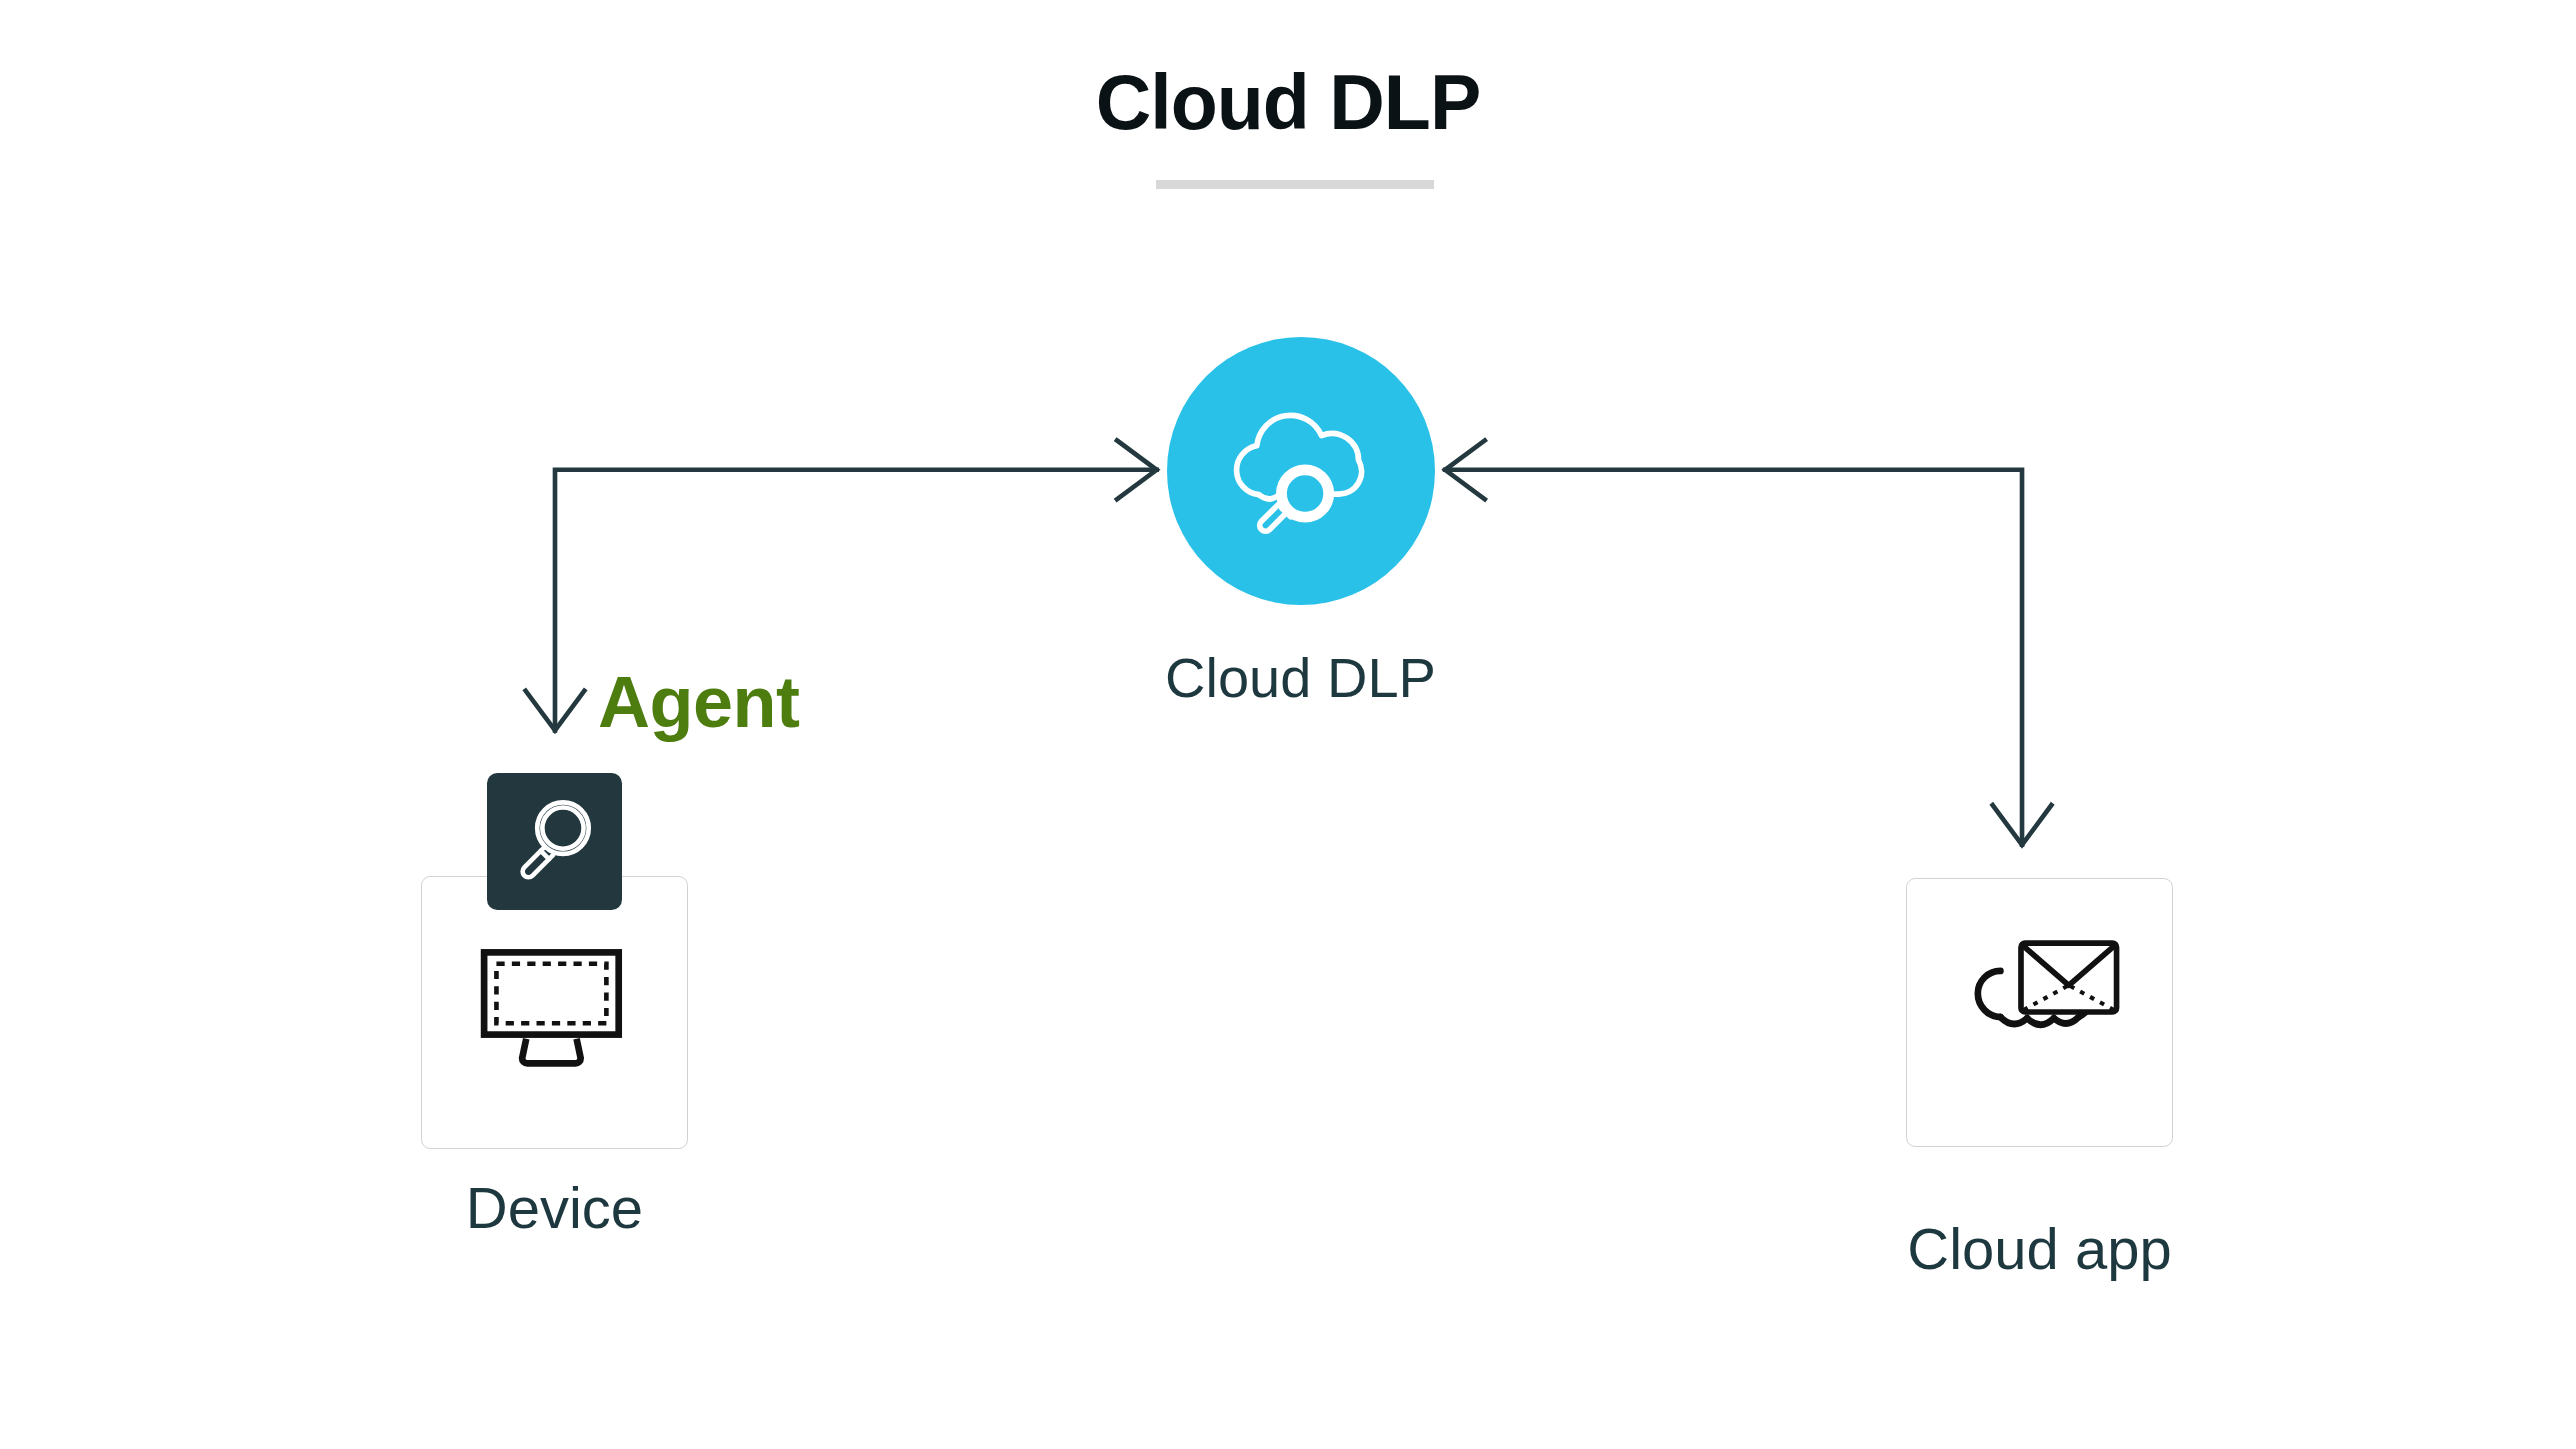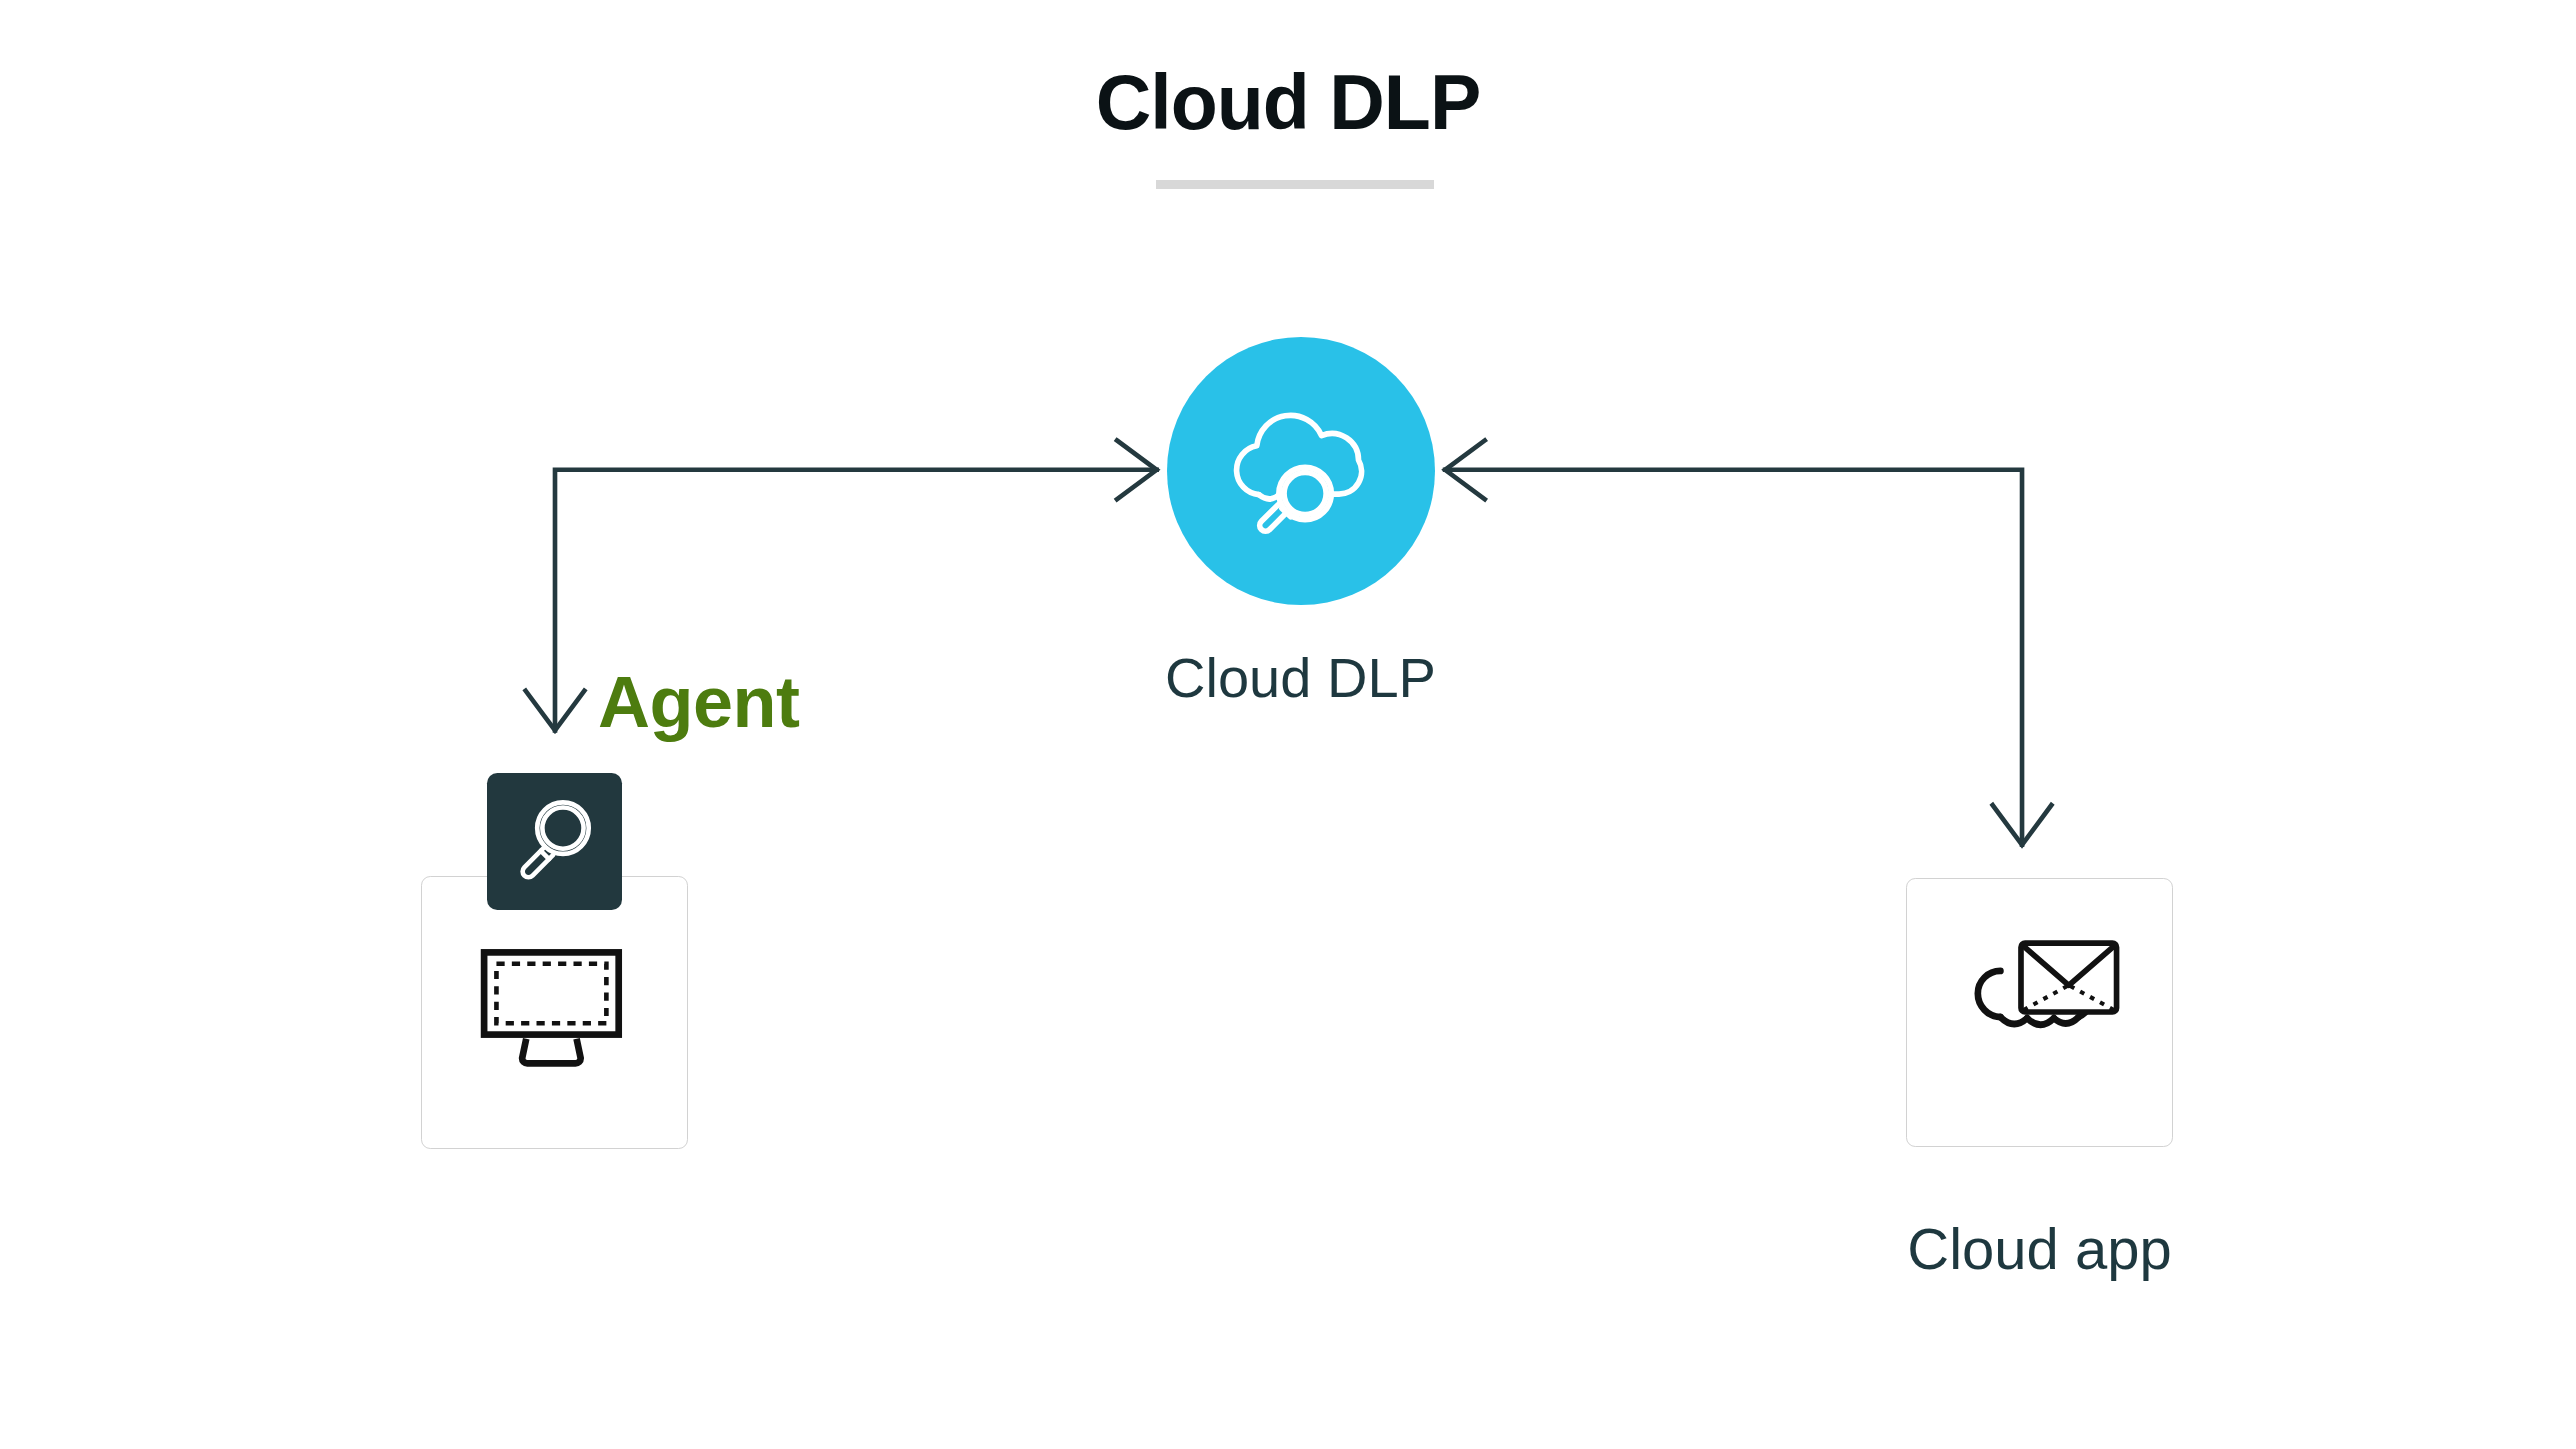--- a/index.html
+++ b/index.html
@@ -221,20 +221,21 @@
       <g fill="none" stroke="#ffffff" stroke-width="9" stroke-linecap="round" stroke-linejoin="round">
         <circle cx="97" cy="60" r="50"></circle>
         <circle cx="97" cy="60" r="40"></circle>
         <path d="M62,96 L22,136 a11,11 0 0 0 16,16 L78,112"></path>
         <path d="M54,104 L70,120"></path>
       </g>
     </svg>
   </div>
   <div class="agent-label">Agent</div>
 
+  <div class="node-label" id="device-label">Device</div>
 
   <div class="node-card" id="cloudapp-card"></div>
 
   <div class="cloudapp-icon">
     <svg width="170" height="149" viewBox="0 0 330 290" xmlns="http://www.w3.org/2000/svg">
 
       <g fill="none" stroke="#111111" stroke-width="13" stroke-linecap="round" stroke-linejoin="round">
         <path d="M88,64
                  a44,44 0 0 0 -44,44
                  a46,46 0 0 0 44,46"></path>

